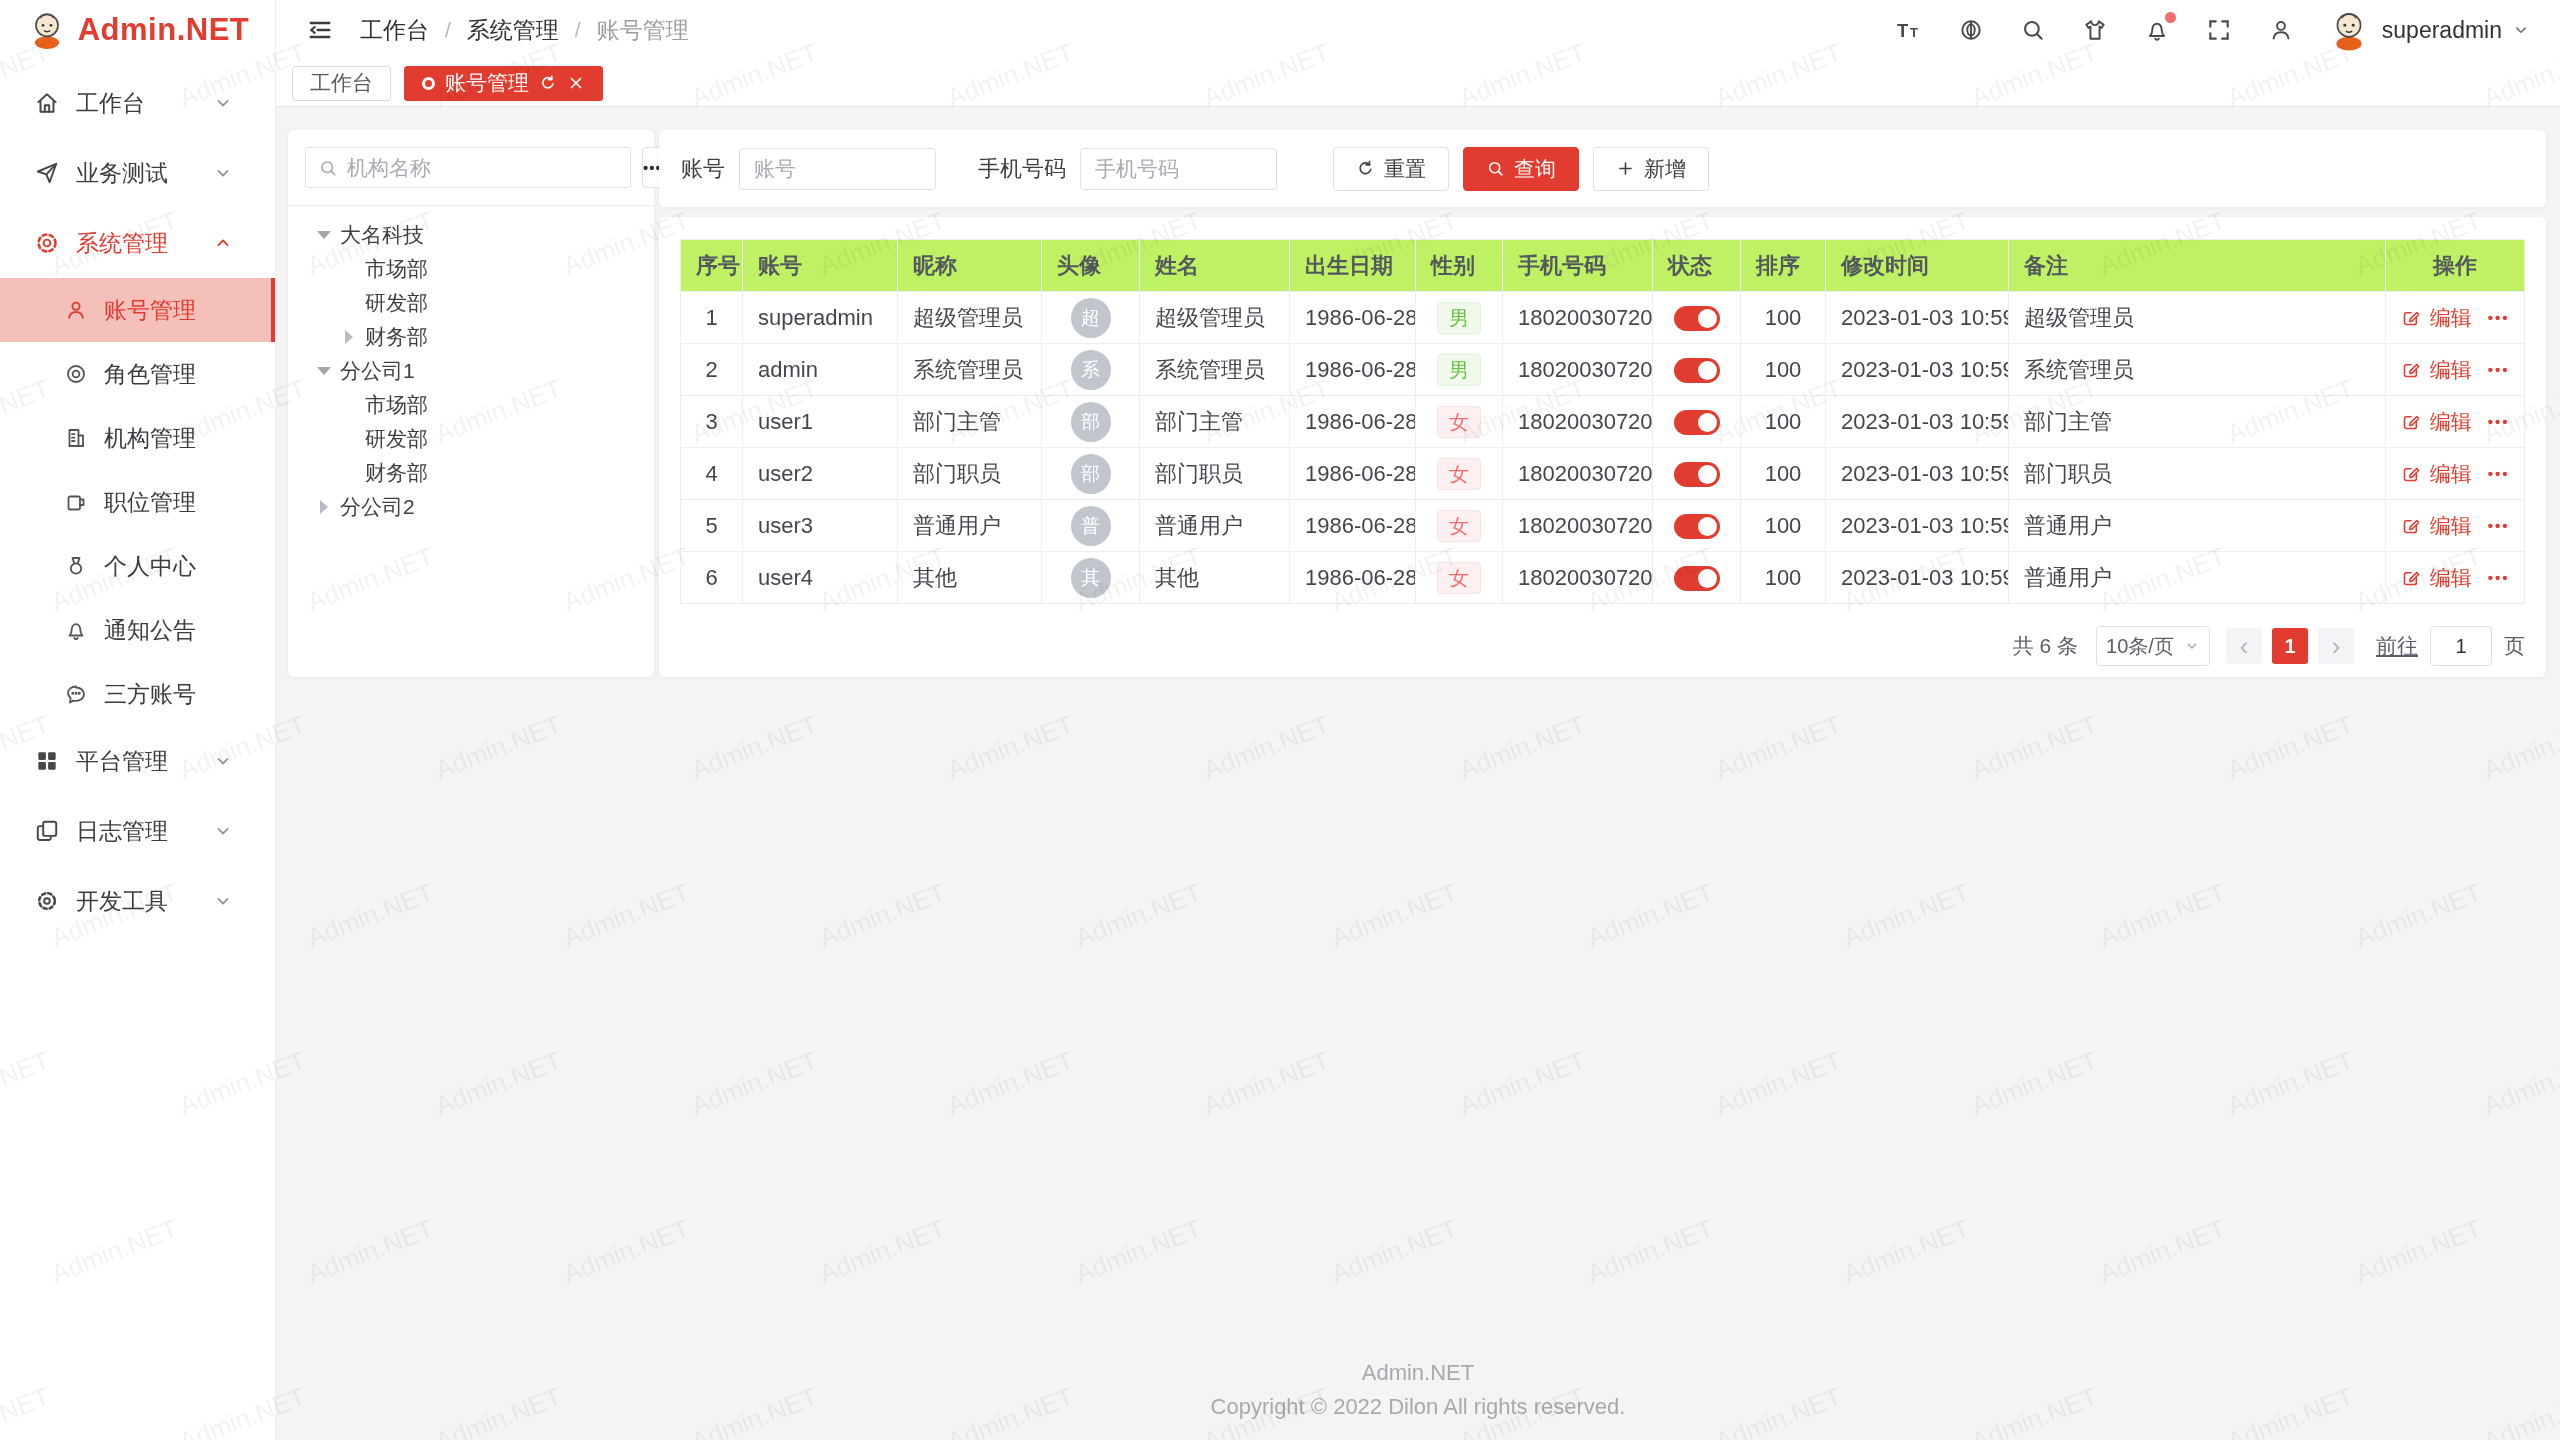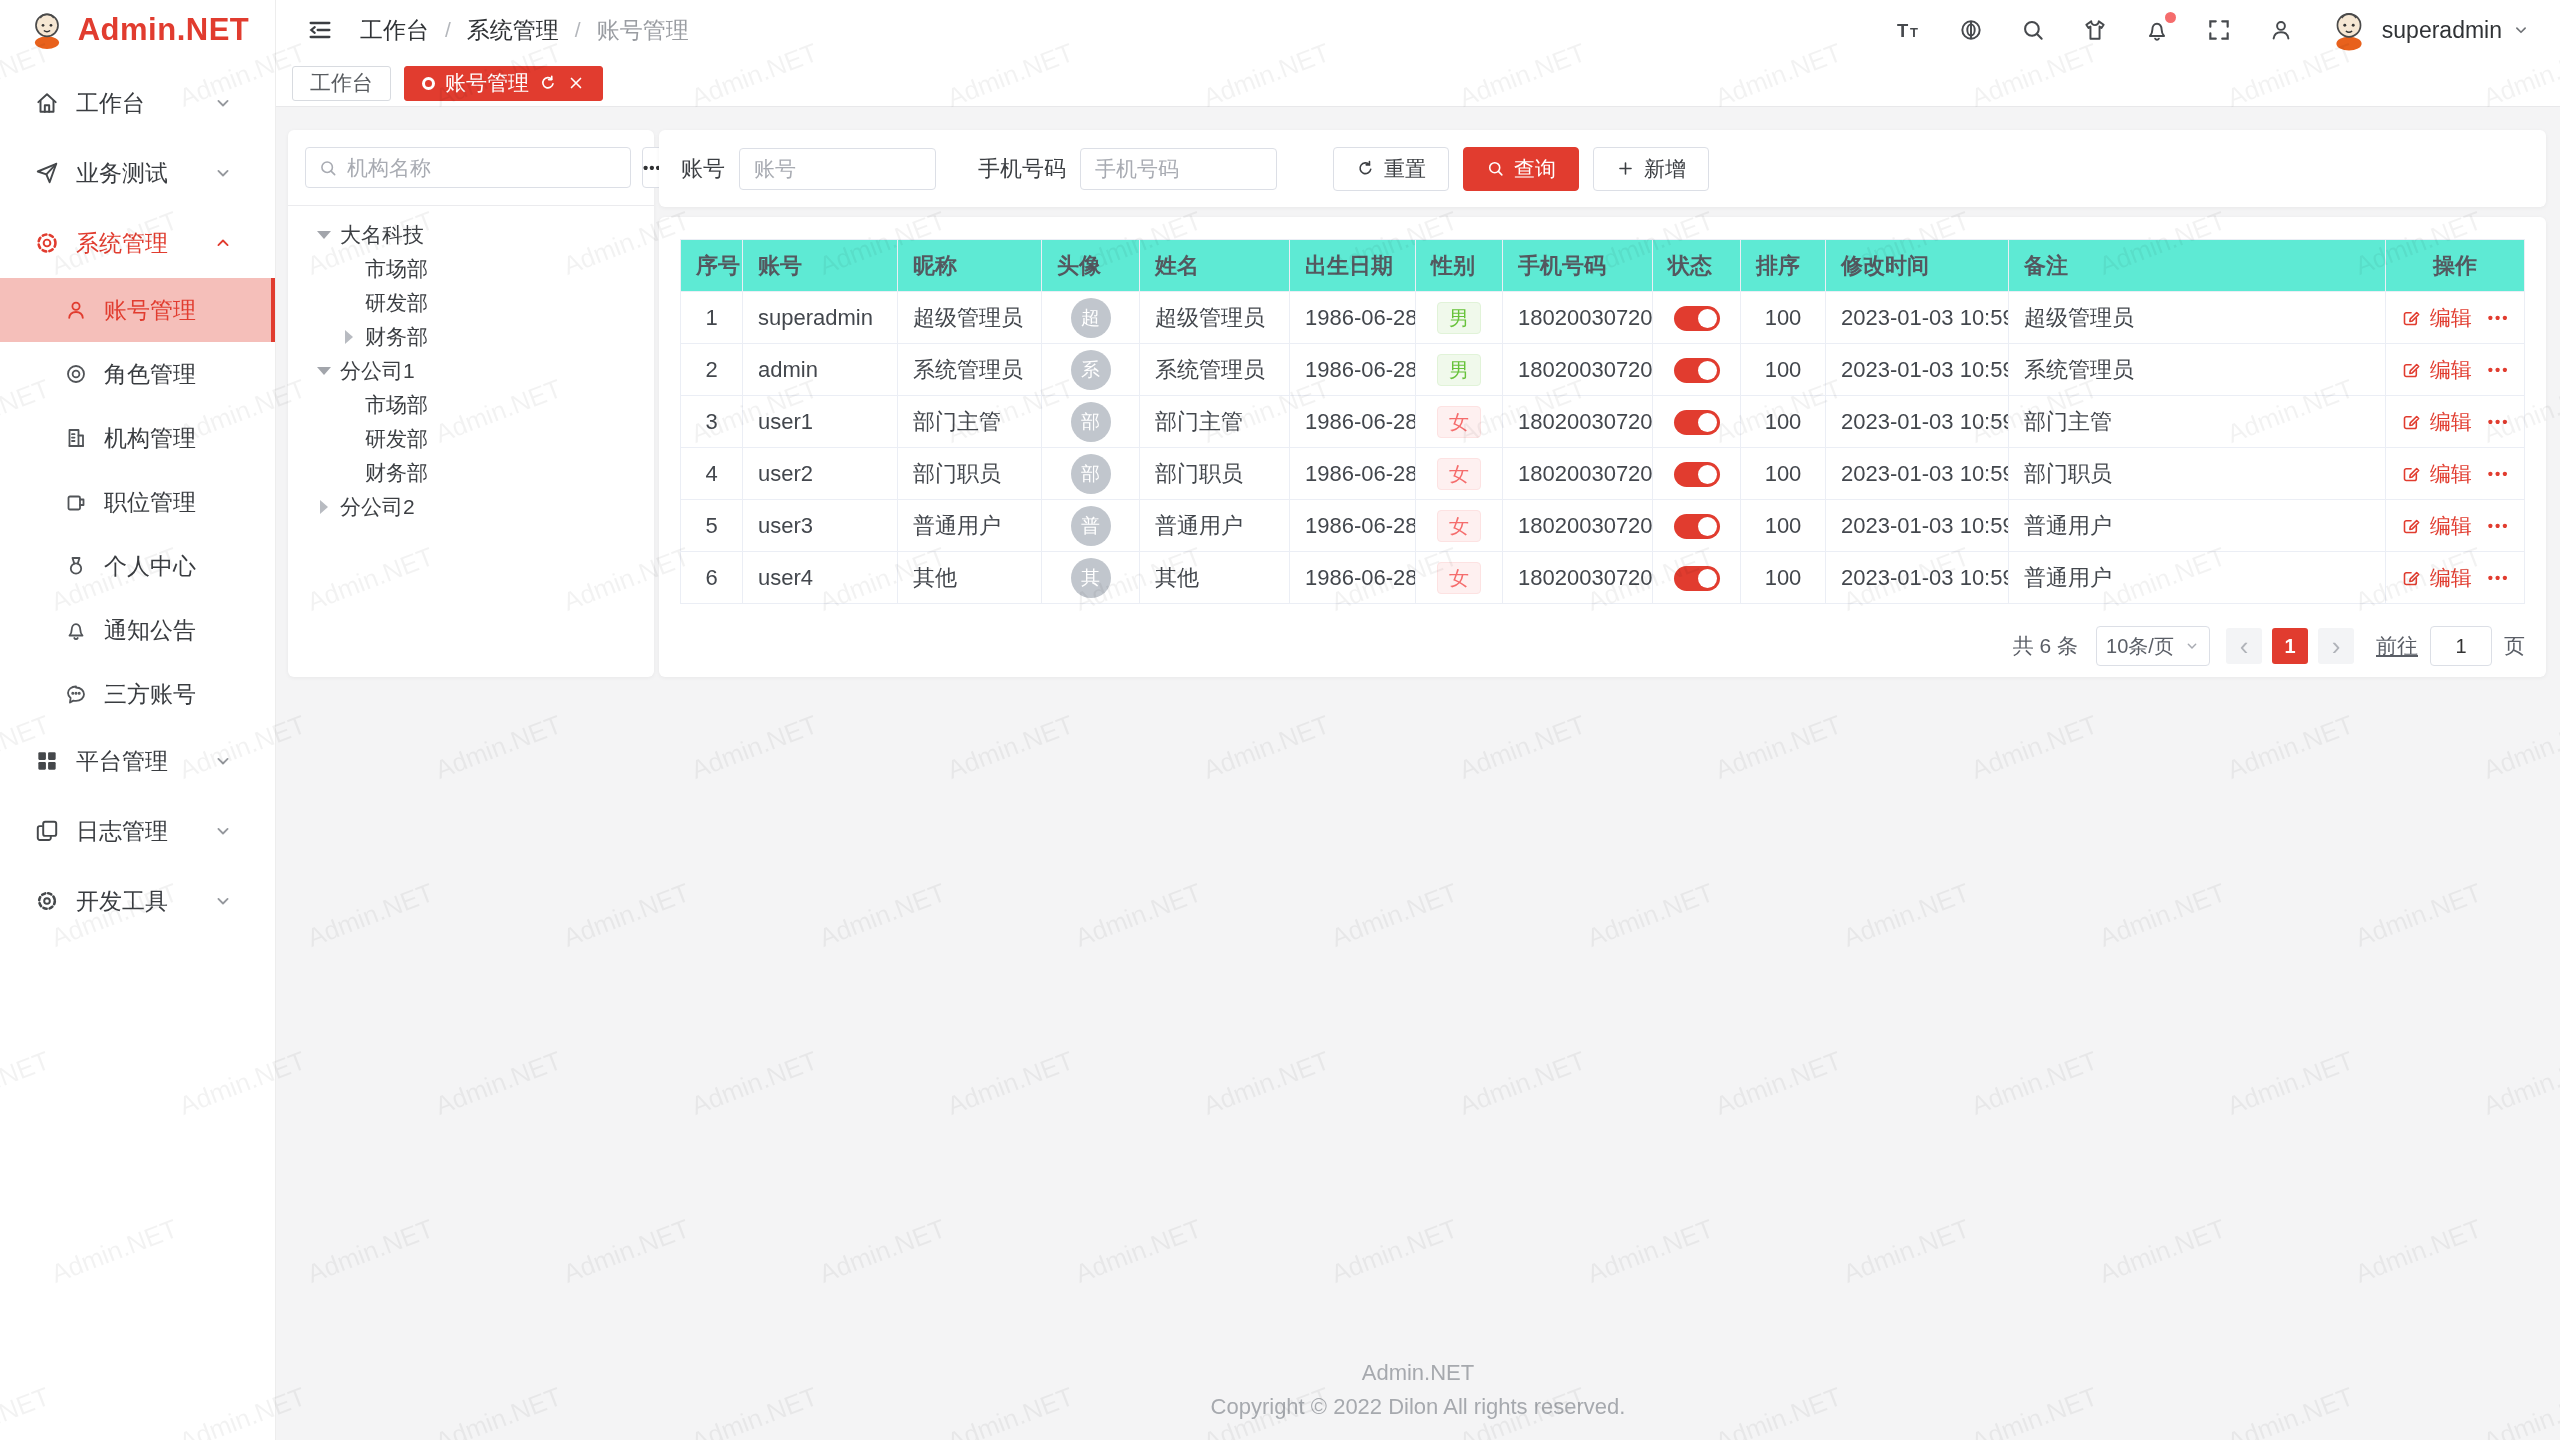--- a/index.html
+++ b/index.html
@@ -69,21 +69,21 @@
   .f-label{font-size:22px;color:#3c3f43;margin-right:14px;}
   .f-input{width:197px;height:42px;border:1px solid #dcdfe6;border-radius:4px;padding:0 14px;font-size:21px;color:#333;outline:none;font-family:inherit;background:#fff;}
   .f-input::placeholder{color:#a8abb2;}
   .btn{height:44px;padding:0 22px;border-radius:4px;border:1px solid #dcdfe6;background:#fff;font-size:21px;color:#3c3f43;display:inline-flex;align-items:center;gap:9px;cursor:pointer;font-family:inherit;}
   .btn .icon{width:19px;height:19px;}
   .btn.primary{background:var(--primary);border-color:var(--primary);color:#fff;}
 
   #table-card{padding:22px 21px 18px;height:460px;}
   table{width:100%;border-collapse:collapse;font-size:22px;table-layout:fixed;}
   th,td{border:1px solid #ebeef5;height:52px;padding:0 15px;overflow:hidden;white-space:nowrap;}
-  th{background:#5eead4;color:#54585f;font-weight:600;text-align:left;}
+  th{background:#bef264;color:#54585f;font-weight:600;text-align:left;}
   td{color:#43474d;background:#fff;}
   .ta-c{text-align:center;}
   th.ta-c{text-align:center;}
   .avatar{width:40px;height:40px;border-radius:50%;background:#c1c6cd;color:#fff;font-size:19px;display:inline-flex;align-items:center;justify-content:center;vertical-align:middle;}
   .badge{display:inline-block;padding:5px 11px;border-radius:4px;font-size:20px;line-height:1;}
   .badge.male{color:#67c23a;background:#f0f9eb;border:1px solid #e1f3d8;}
   .badge.female{color:#f56c6c;background:#fef0f0;border:1px solid #fde2e2;}
   .toggle{width:46px;height:25px;border-radius:13px;background:var(--primary);position:relative;display:inline-block;vertical-align:middle;cursor:pointer;}
   .toggle .knob{position:absolute;right:3px;top:3px;width:19px;height:19px;border-radius:50%;background:#fff;}
   .ops{display:flex;align-items:center;justify-content:center;gap:8px;color:var(--primary);}

